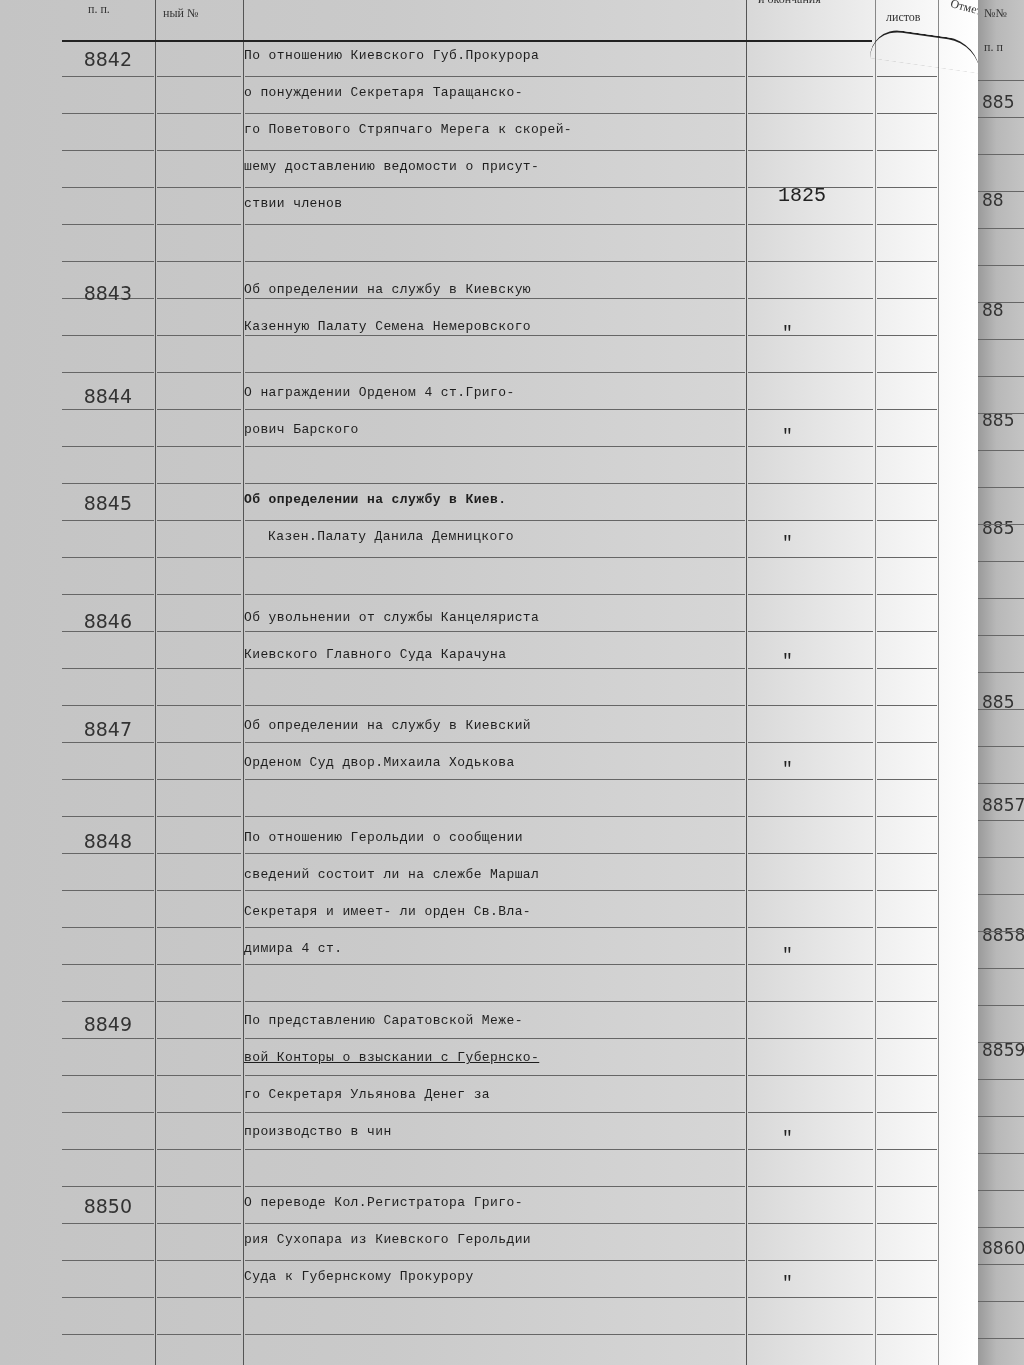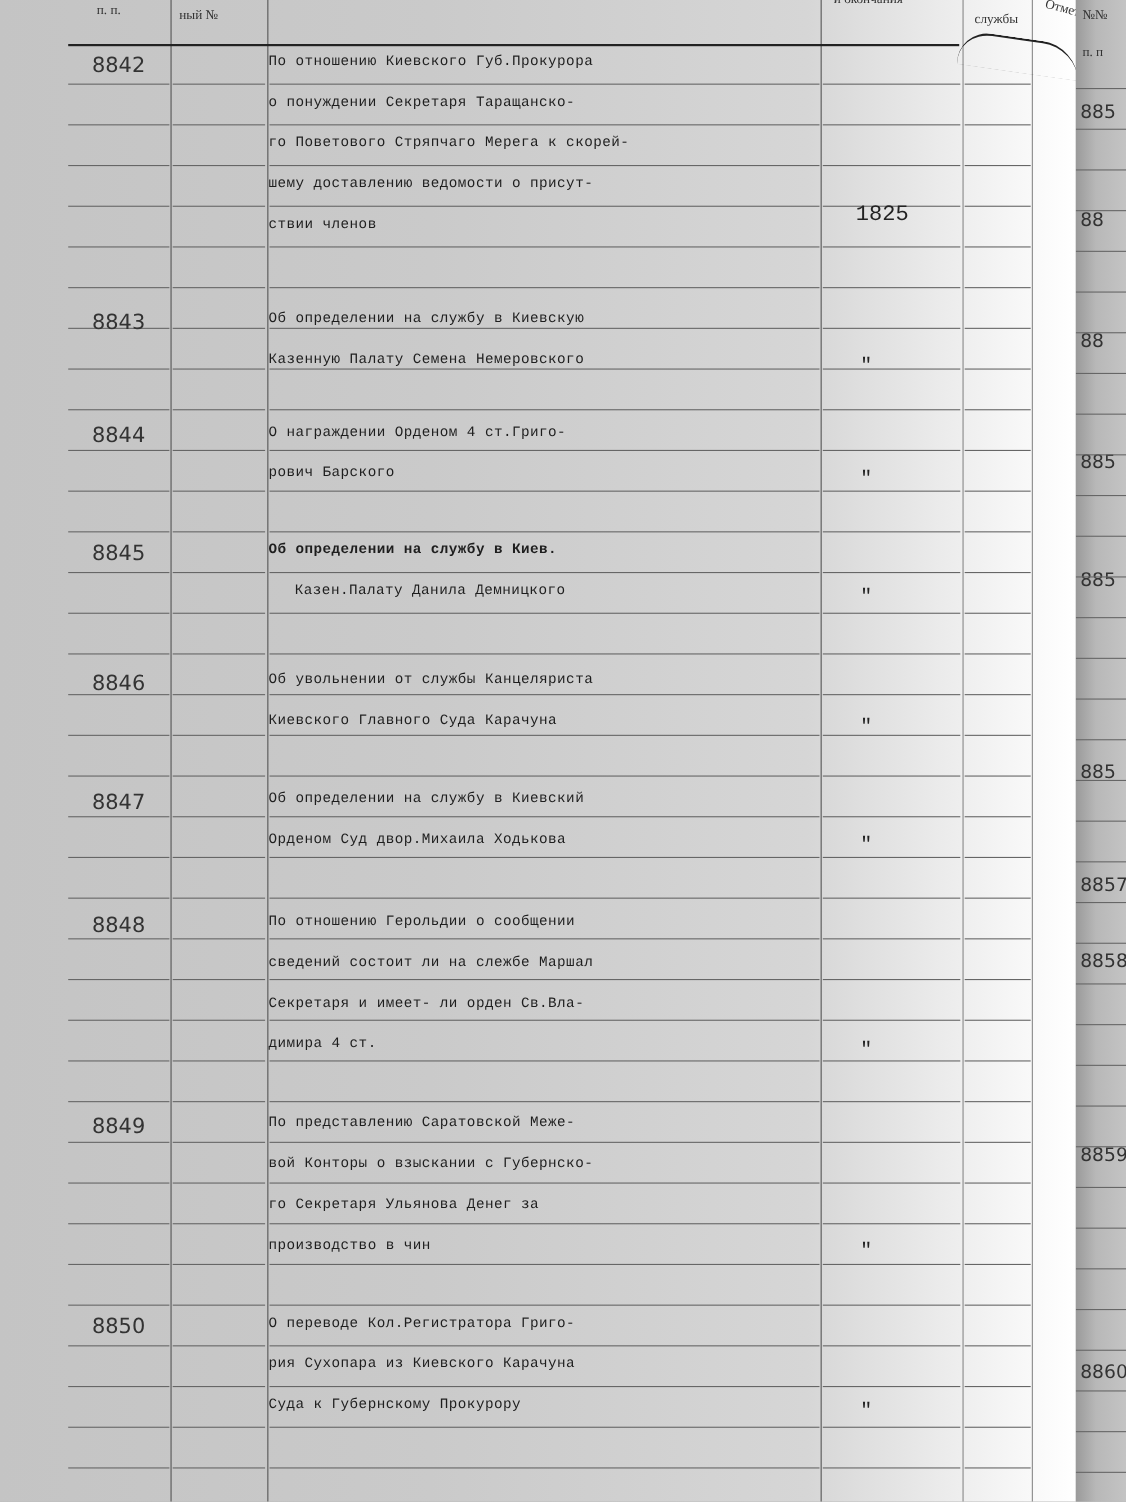--- a/index.html
+++ b/index.html
@@ -36,21 +36,21 @@
 
   <div class="vline" style="left:155px;"></div>
   <div class="vline" style="left:243px;"></div>
   <div class="vline" style="left:746px;"></div>
   <div class="vline" style="left:875px;background:#888;"></div>
   <div class="vline" style="left:938px;background:#888;"></div>
 
   <div class="hdr" style="left:88px;top:2px;">п. п.</div>
   <div class="hdr" style="left:163px;top:6px;">ный №</div>
   <div class="hdr" style="left:758px;top:-8px;">и окончания</div>
-  <div class="hdr" style="left:886px;top:10px;">службы</div>
+  <div class="hdr" style="left:886px;top:10px;">листов</div>
   <div class="hdr" style="left:950px;top:0px;transform:rotate(15deg);">Отмет</div>
 
   <div class="rule-thick"></div>
   <div class="rule-curve"></div>
 
   <div id="rules">
       <div class="hrule" style="left: 62px; top: 76px; width: 92px;"></div>
       <div class="hrule" style="left: 157px; top: 76px; width: 84px;"></div>
       <div class="hrule" style="left: 245px; top: 76px; width: 500px;"></div>
       <div class="hrule" style="left: 748px; top: 76px; width: 125px;"></div>
@@ -255,44 +255,44 @@
       <div class="line" style="top: 755px;">Орденом Суд двор.Михаила Ходькова</div>
       <div class="mark" style="left: 782px; top: 759px;">"</div>
       <div class="num" style="top: 830px;">8848</div>
       <div class="line" style="top: 830px;">По отношению Герольдии о сообщении</div>
       <div class="line" style="top: 867px;">сведений состоит ли на слежбе Маршал</div>
       <div class="line" style="top: 904px;">Секретаря и имеет- ли орден Св.Вла-</div>
       <div class="line" style="top: 941px;">димира 4 ст.</div>
       <div class="mark" style="left: 782px; top: 945px;">"</div>
       <div class="num" style="top: 1013px;">8849</div>
       <div class="line" style="top: 1013px;">По представлению Саратовской Меже-</div>
-      <div class="line" style="top: 1050px;">вой Конторы о взыскании с Губернско-</div>
+      <div class="line" style="top: 1050px; text-decoration: underline;">вой Конторы о взыскании с Губернско-</div>
       <div class="line" style="top: 1087px;">го Секретаря Ульянова Денег за</div>
       <div class="line" style="top: 1124px;">производство в чин</div>
       <div class="mark" style="left: 782px; top: 1128px;">"</div>
       <div class="num" style="top: 1195px;">8850</div>
       <div class="line" style="top: 1195px;">О переводе Кол.Регистратора Григо-</div>
-      <div class="line" style="top: 1232px;">рия Сухопара из Киевского Карачуна</div>
+      <div class="line" style="top: 1232px;">рия Сухопара из Киевского Герольдии</div>
       <div class="line" style="top: 1269px;">Суда к Губернскому Прокурору</div>
       <div class="mark" style="left: 782px; top: 1273px;">"</div>
     </div>
 </div>
 
 <div class="next-page">
   <div class="hdr" style="left:6px;top:6px;">№№</div>
   <div class="hdr" style="left:6px;top:40px;">п. п</div>
   <div id="next-items">
       <div class="next-num" style="top: 92px;">885</div>
       <div class="next-num" style="top: 190px;">88</div>
       <div class="next-num" style="top: 300px;">88</div>
       <div class="next-num" style="top: 410px;">885</div>
       <div class="next-num" style="top: 518px;">885</div>
       <div class="next-num" style="top: 692px;">885</div>
       <div class="next-num" style="top: 795px;">8857</div>
-      <div class="next-num" style="top: 864px;">8858</div>
+      <div class="next-num" style="top: 925px;">8858</div>
       <div class="next-num" style="top: 1040px;">8859</div>
       <div class="next-num" style="top: 1238px;">8860</div>
       <div class="next-rule" style="top: 80px;"></div>
       <div class="next-rule" style="top: 117px;"></div>
       <div class="next-rule" style="top: 154px;"></div>
       <div class="next-rule" style="top: 191px;"></div>
       <div class="next-rule" style="top: 228px;"></div>
       <div class="next-rule" style="top: 265px;"></div>
       <div class="next-rule" style="top: 302px;"></div>
       <div class="next-rule" style="top: 339px;"></div>

